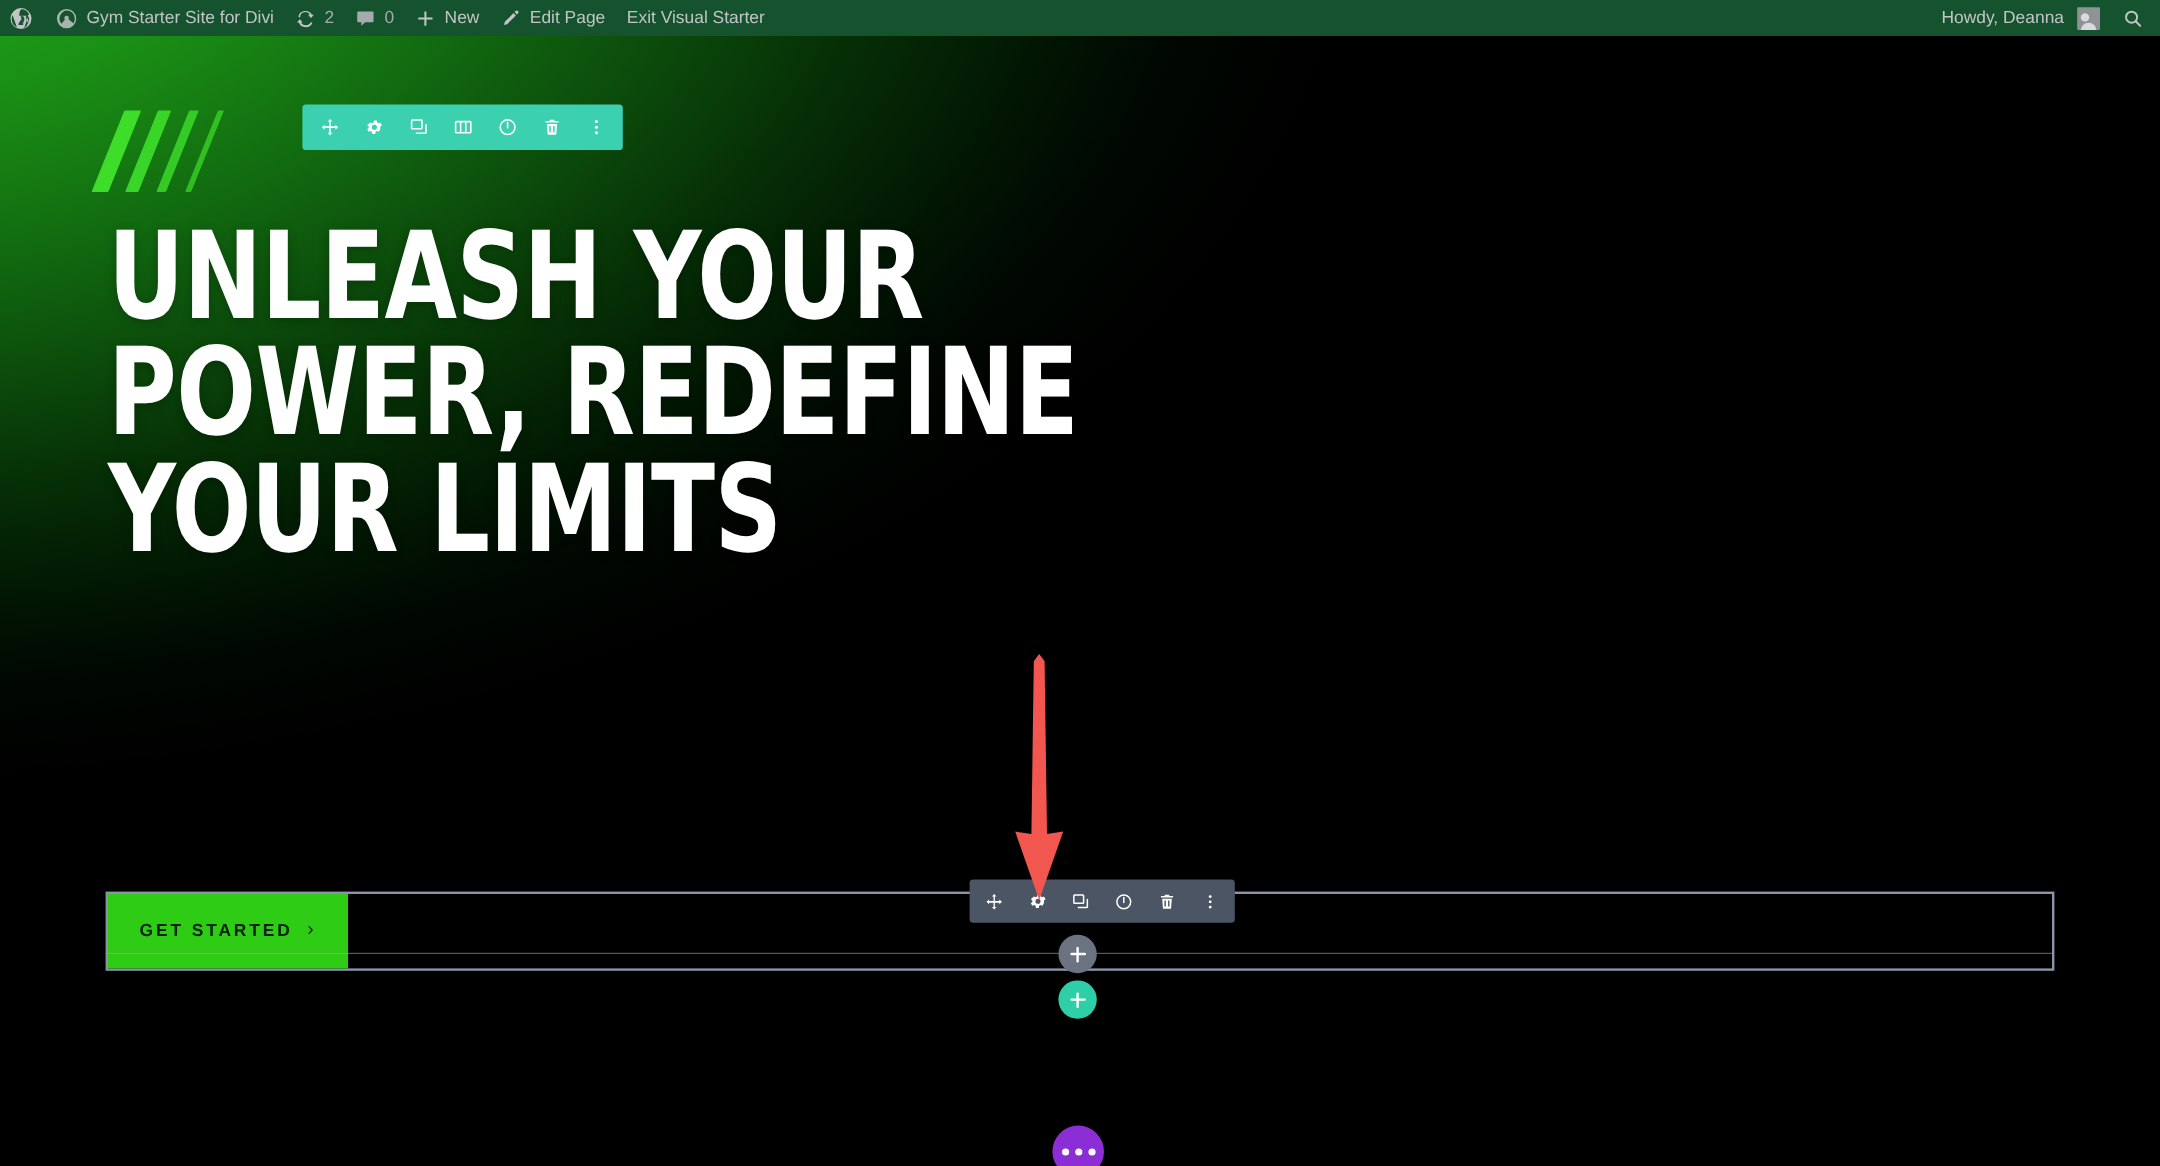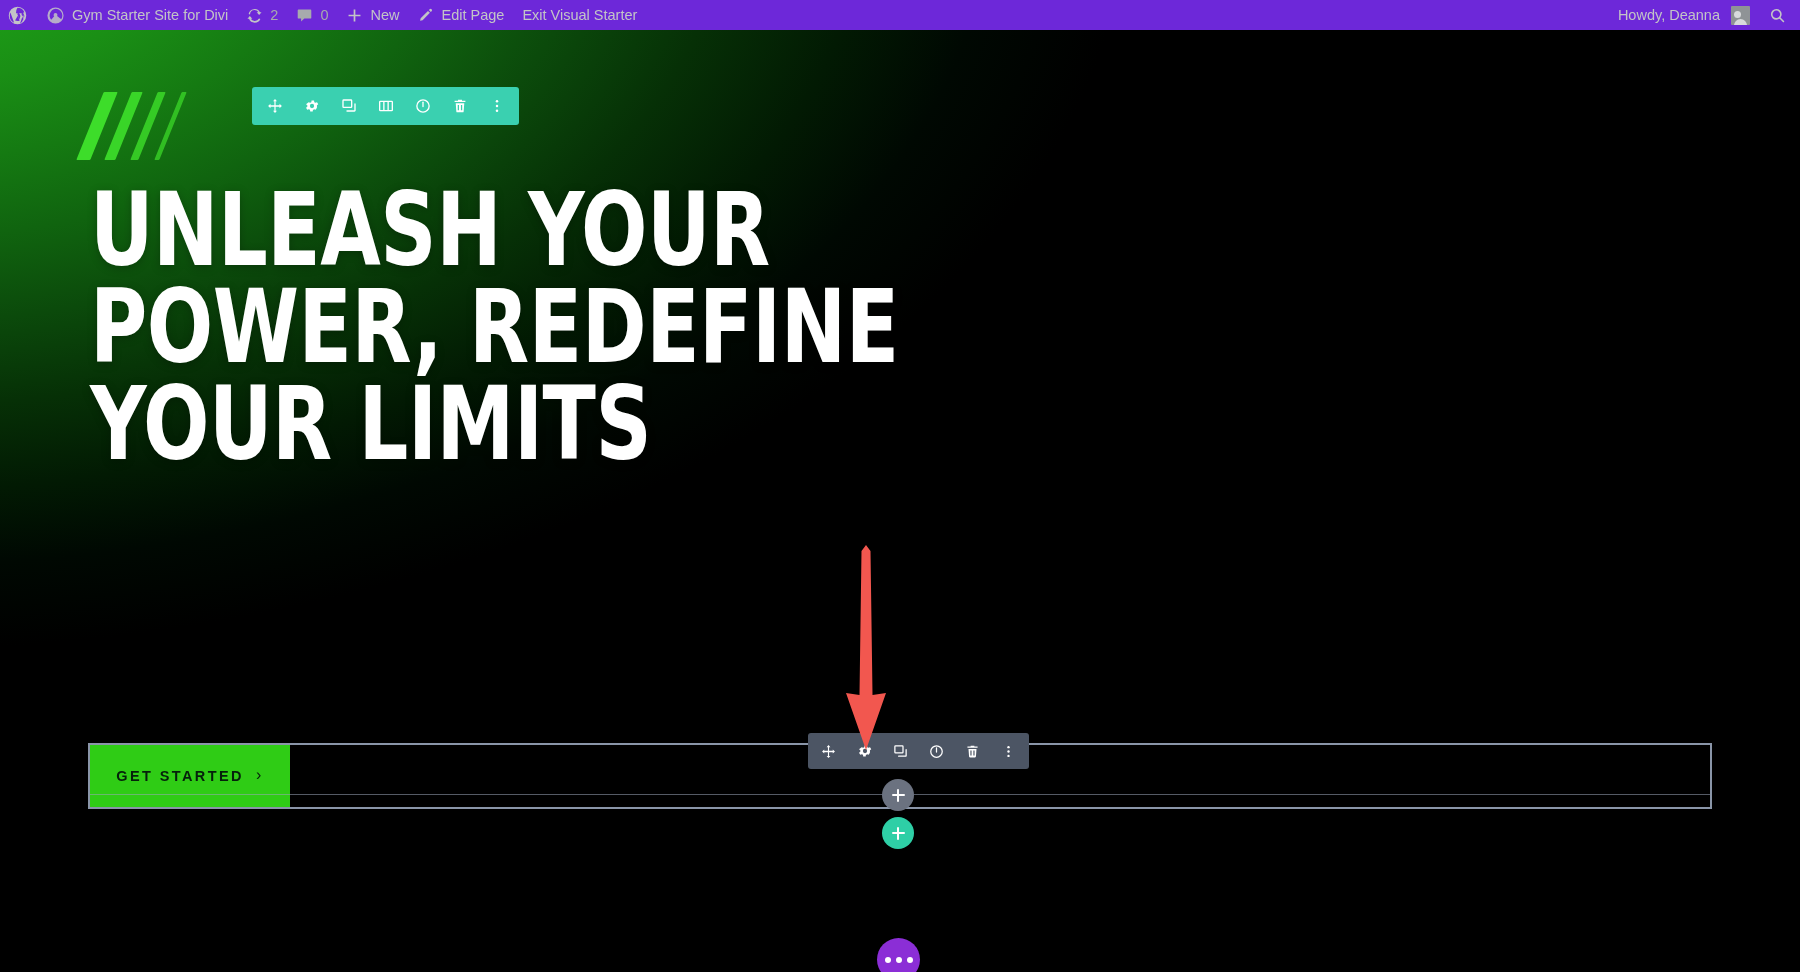--- a/index.html
+++ b/index.html
@@ -11,21 +11,21 @@
     background: #000;
     font-family: "Liberation Sans", sans-serif;
   }
 
   
   #wp-admin-bar {
     position: absolute;
     top: 0; left: 0;
     width: 1800px;
     height: 30px;
-    background: #6d28d9;
+    background: #14532d;
     display: flex;
     align-items: center;
     color: #c3c4c7;
     font-size: 15px;
     z-index: 90;
   }
   .ab-item {
     display: flex;
     align-items: center;
     gap: 7px;

